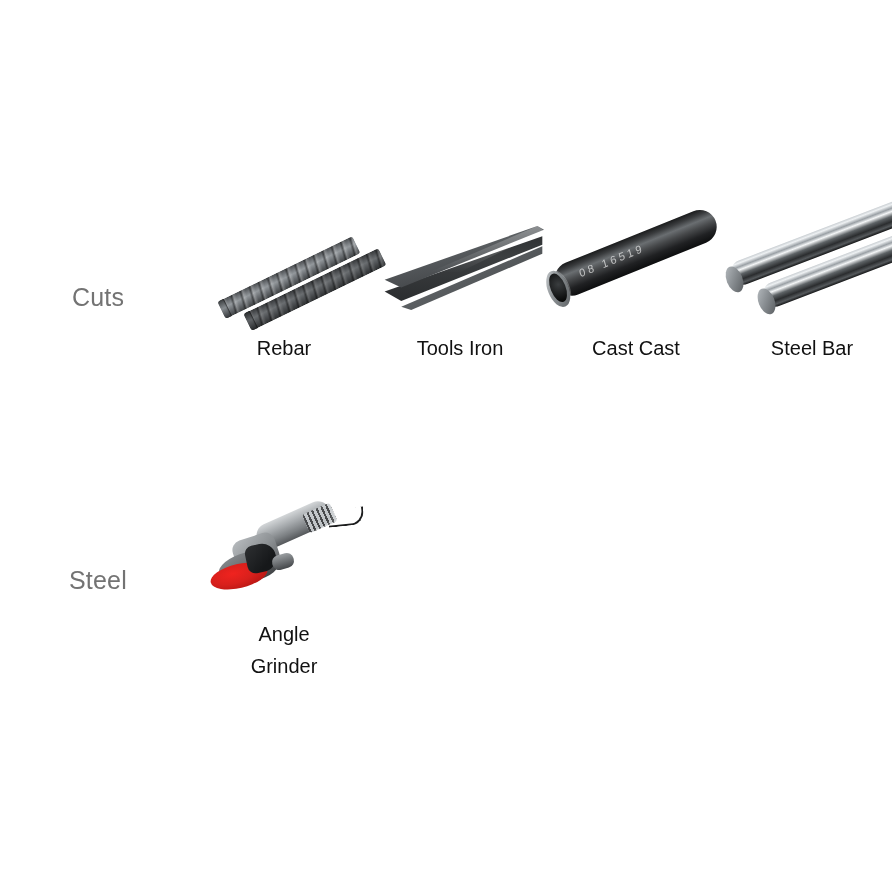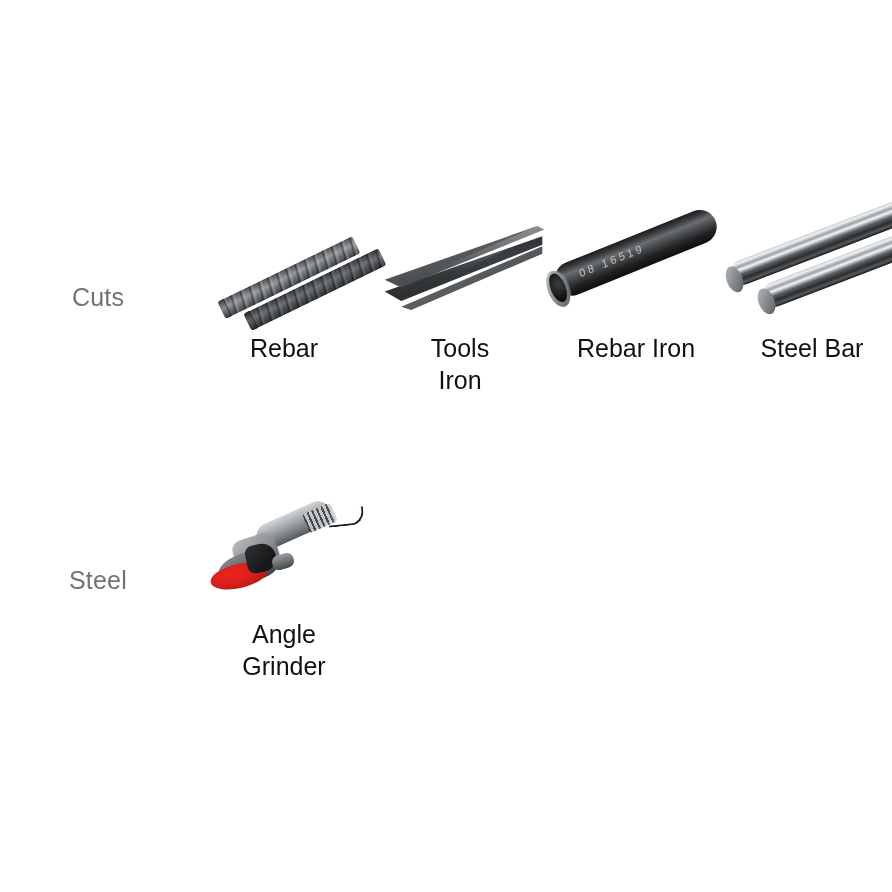--- a/index.html
+++ b/index.html
@@ -67,21 +67,21 @@
     height: 112px;
     position: relative;
     overflow: visible;
   }
 
   .item-label {
     margin-top: 14px;
     width: 150px;
     text-align: center;
     color: #111111;
-    font-size: 25px;
+    font-size: 20px;
     line-height: 32px;
     word-wrap: break-word;
   }
   .item-label.narrow { width: 104px; }
 
   
   .rebar-wrap { position:absolute; inset:0; }
   .rebar {
     position: absolute;
     height: 19px;
@@ -286,21 +286,21 @@
       <div class="item">
         <div class="thumb">
           <div class="pipe-wrap">
             <div class="pipe">
               <div class="pipe-print">08 16519</div>
             </div>
             <div class="pipe-end"></div>
             <div class="pipe-bore"></div>
           </div>
         </div>
-        <div class="item-label">Rebar Iron</div>
+        <div class="item-label">Cast Cast</div>
       </div>
 
       <div class="item">
         <div class="thumb">
           <div class="steel-wrap">
             <div class="steel steel-a"></div>
             <div class="steel steel-b"></div>
             <div class="steel-cap steel-cap-a"></div>
             <div class="steel-cap steel-cap-b"></div>
           </div>

